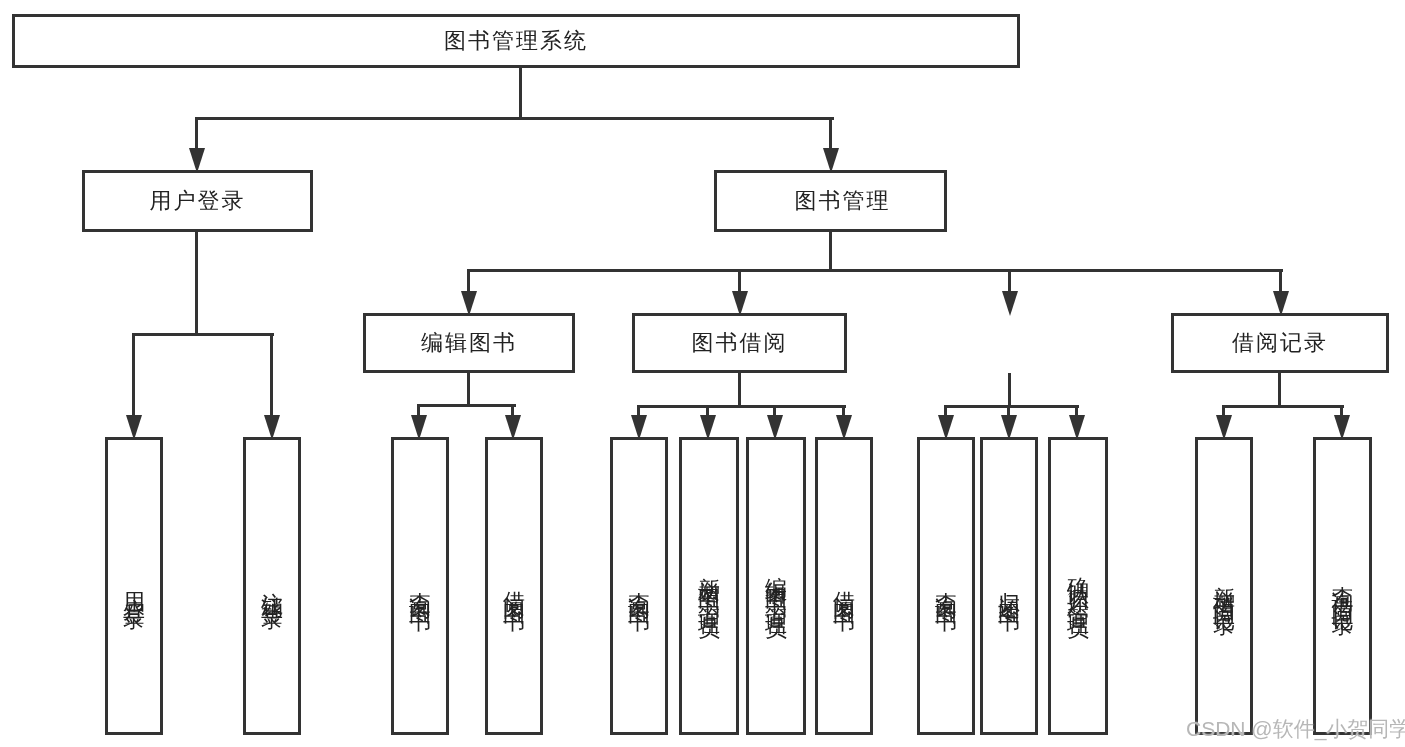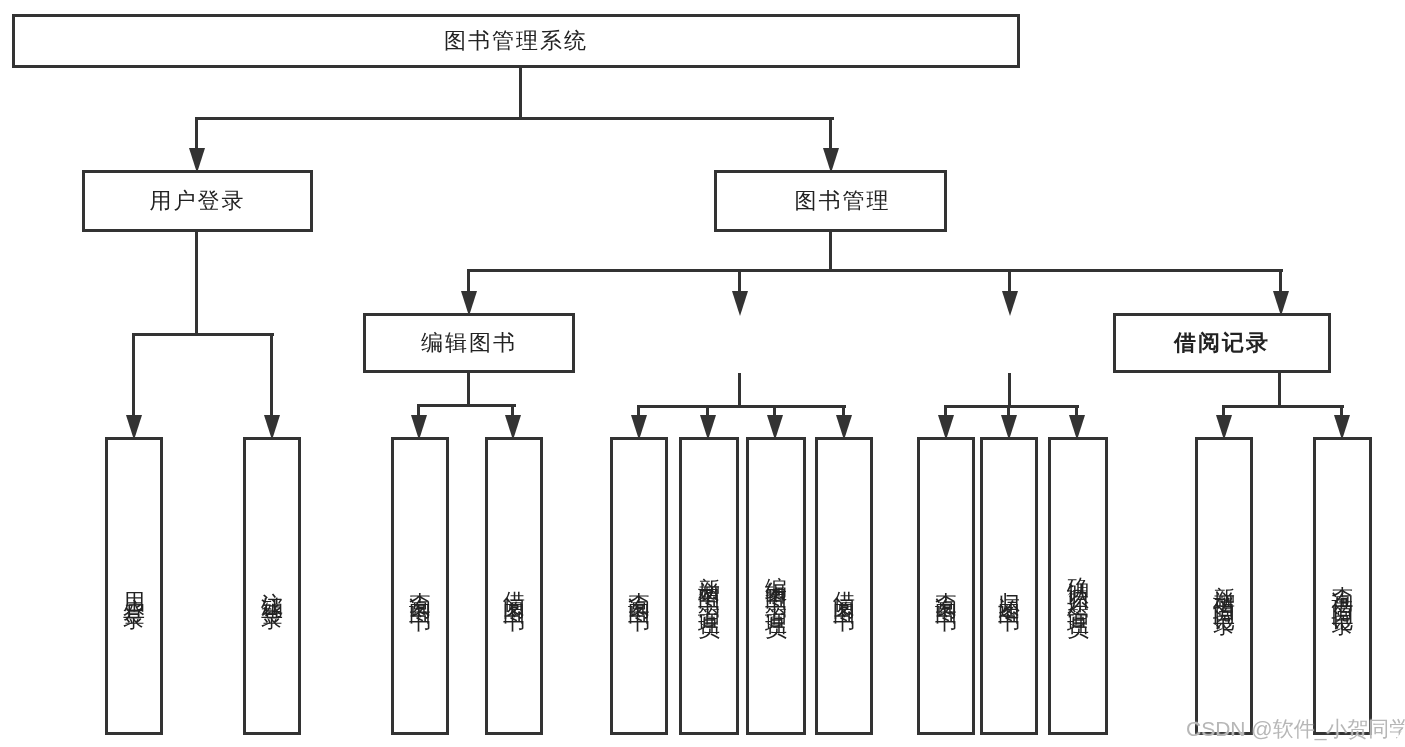--- a/index.html
+++ b/index.html
@@ -2,21 +2,20 @@
 <html><head>
 <meta charset="utf-8">
 <style>
   html,body{margin:0;padding:0;background:#ffffff;}
   #canvas{
     position:relative;
     width:1405px;height:747px;
     background:#ffffff;
     font-family:"Liberation Sans","DejaVu Sans",sans-serif;
     overflow:hidden;
-    border-radius:29px;
   }
   .node{
     position:absolute;
     box-sizing:border-box;
     border:3px solid #333333;
     background:#ffffff;
     display:flex;align-items:center;justify-content:center;
     color:#222222;
     font-size:22px;
     letter-spacing:2px;
@@ -112,23 +111,24 @@
   <div class="arrow" style="left:1334px;top:415px;"></div>
 
   <div class="node" style="left:12px;top:14px;width:1008px;height:54px;">图书管理系统</div>
 
   <div class="node" style="left:82px;top:170px;width:231px;height:62px;">用户登录</div>
 
   <div class="node" style="left:714px;top:170px;width:233px;height:62px;padding-left:24px;">图书管理</div>
 
   <div class="node" style="left:363px;top:313px;width:212px;height:60px;">编辑图书</div>
 
+  <div class="node" style="left:632px;top:313px;width:215px;height:60px;">图书借阅</div>
 
 
-  <div class="node" style="left:1113px;top:313px;width:218px;height:60px;font-weight:bold;">借阅记录</div>
+  <div class="node" style="left:1171px;top:313px;width:218px;height:60px;">借阅记录</div>
 
   <div class="node vert" style="left:105px;top:437px;width:58px;height:298px;">用户登录</div>
   <div class="node vert" style="left:243px;top:437px;width:58px;height:298px;">注销登录</div>
 
   <div class="node vert" style="left:391px;top:437px;width:58px;height:298px;">查询图书</div>
   <div class="node vert" style="left:485px;top:437px;width:58px;height:298px;">借阅图书</div>
 
   <div class="node vert" style="left:610px;top:437px;width:58px;height:298px;">查询图书</div>
   <div class="node vert" style="left:679px;top:437px;width:60px;height:298px;">新增图书（管理员）</div>
   <div class="node vert" style="left:746px;top:437px;width:60px;height:298px;">编辑图书（管理员）</div>

